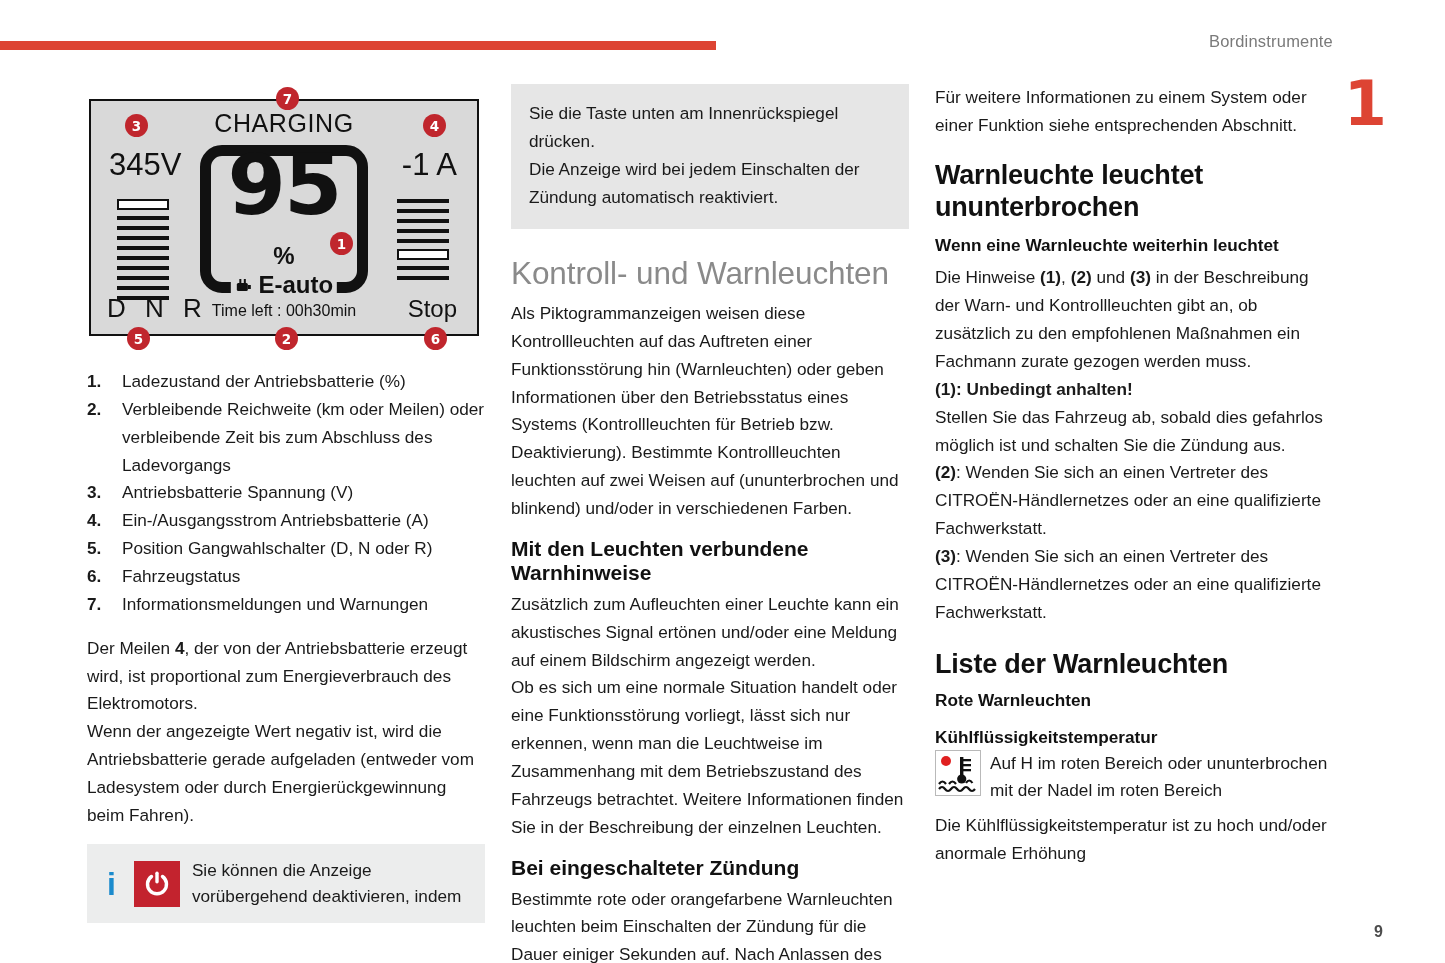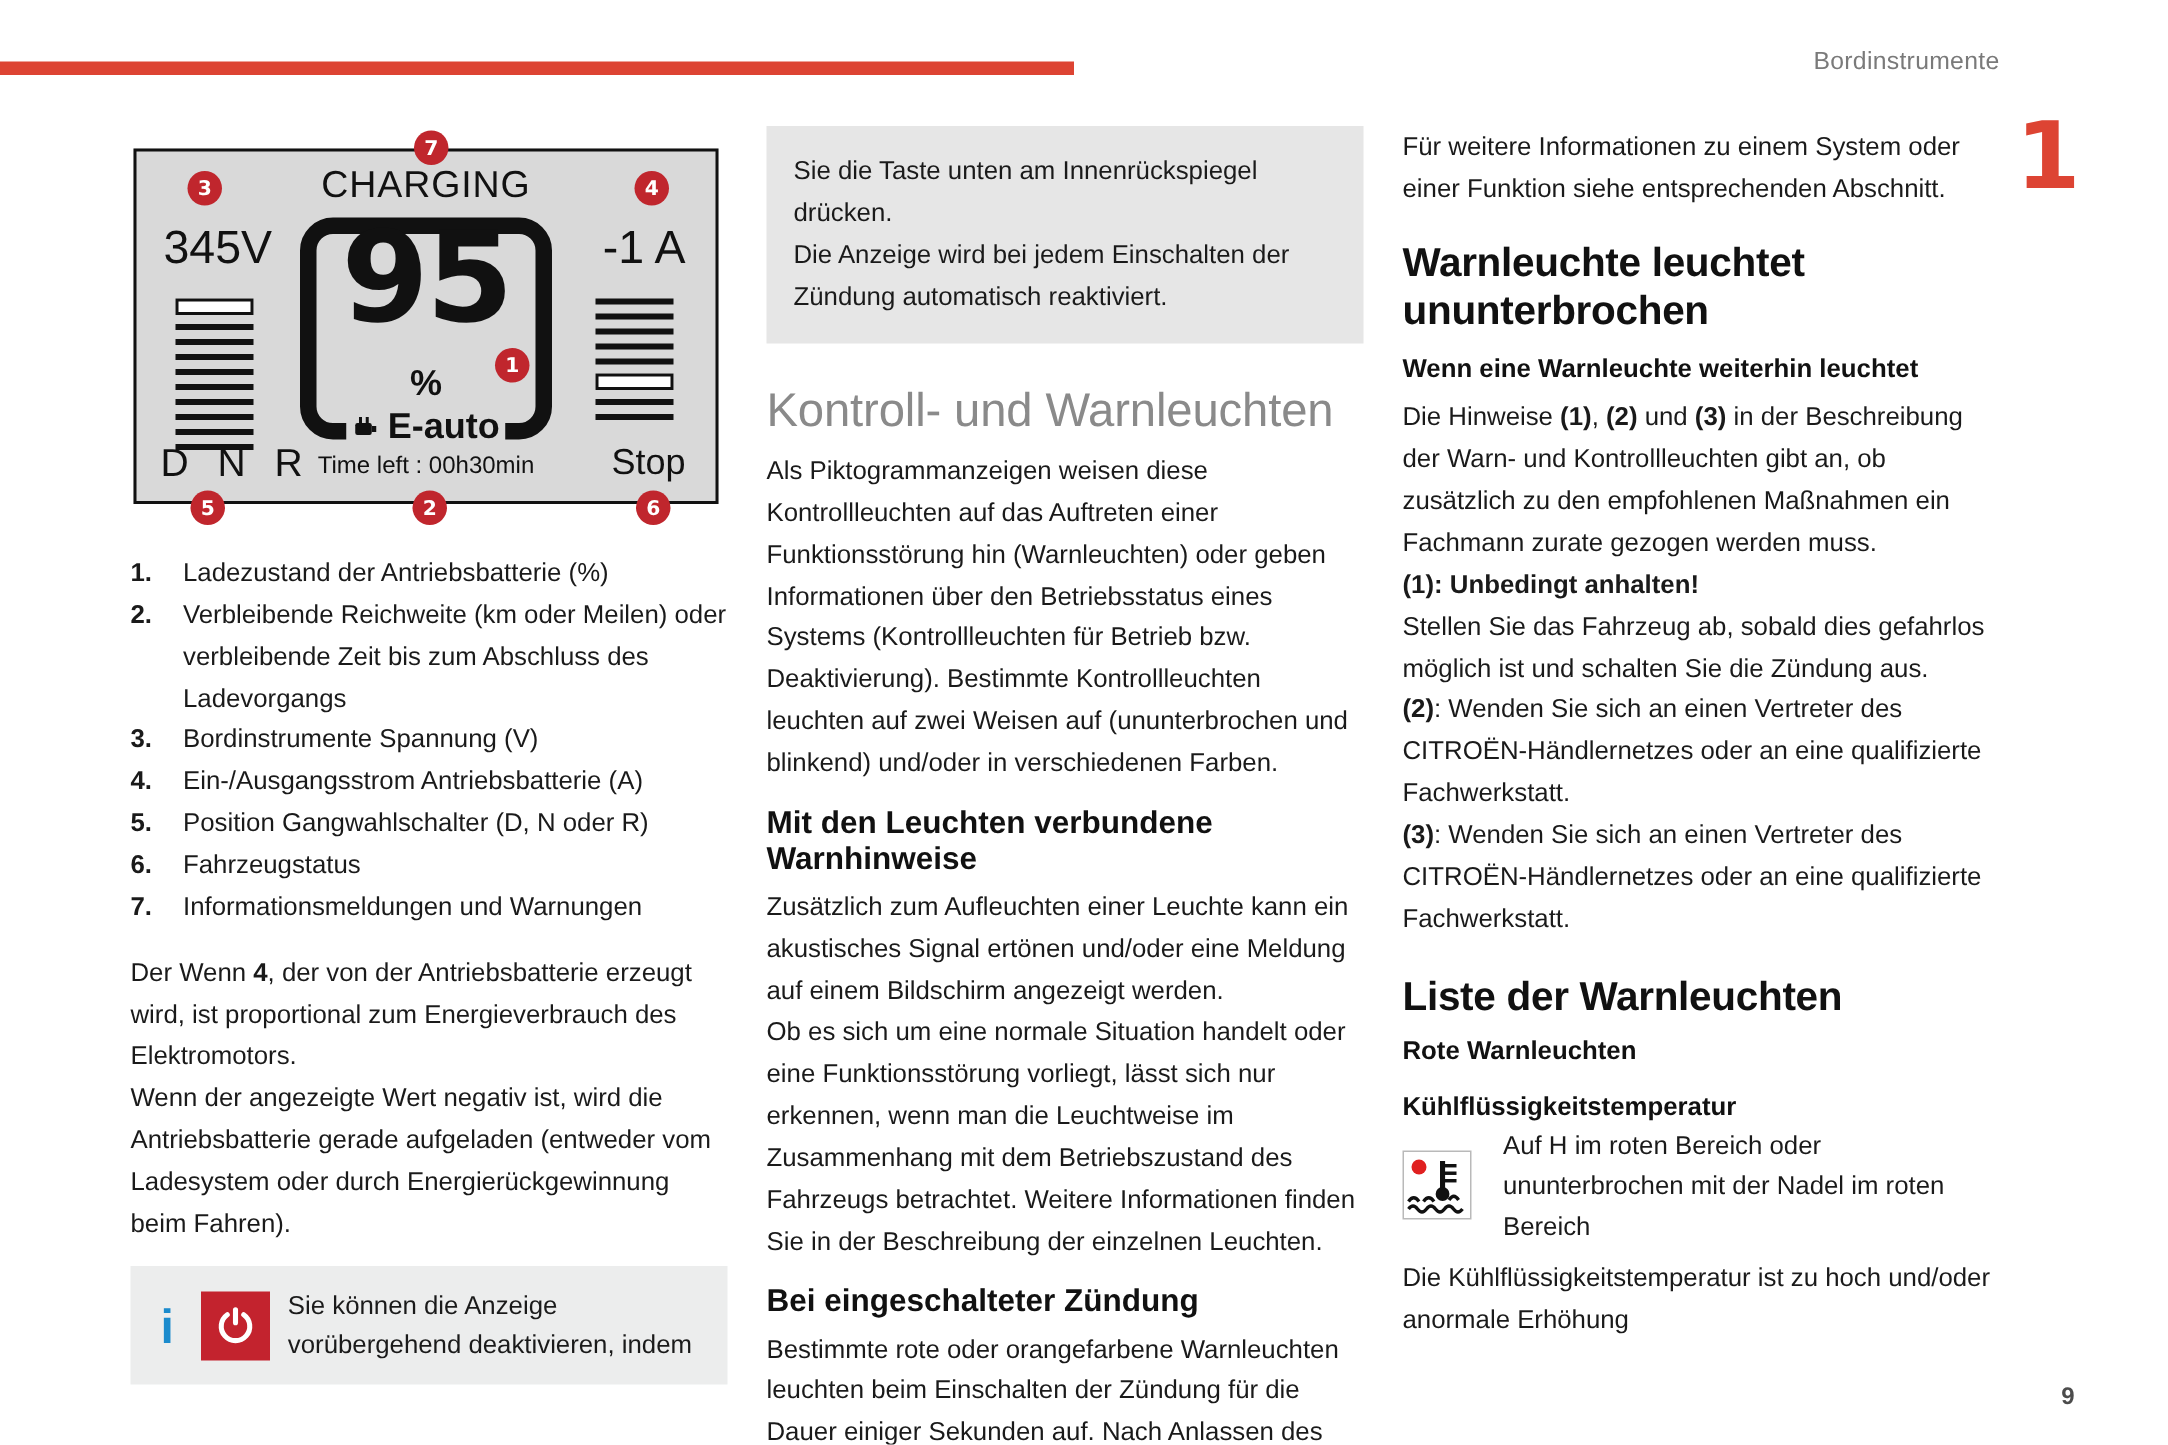--- a/index.html
+++ b/index.html
@@ -300,21 +300,21 @@
   }
   .c7 { left: 189px; top: 3px; }
   .c3 { left: 38px;  top: 30px; }
   .c4 { left: 336px; top: 30px; }
   .c1 { left: 243px; top: 148px; }
   .c5 { left: 40px;  top: 243px; }
   .c2 { left: 188px; top: 243px; }
   .c6 { left: 337px; top: 243px; }
 
   
-  .warn-item { display: flex; gap: 21px; align-items: center; margin-top: 2px; }
+  .warn-item { display: flex; gap: 9px; align-items: flex-start; margin-top: 2px; }
   .warn-icon {
     flex: 0 0 46px;
     width: 46px;
     height: 46px;
     border: 1px solid #b9b9b9;
     background: #fff;
     position: relative;
     box-sizing: border-box;
   }
   .warn-text { font-size: 17.2px; line-height: 1.55; }
@@ -382,28 +382,28 @@
     <div class="callout c4">4</div>
     <div class="callout c1">1</div>
     <div class="callout c5">5</div>
     <div class="callout c2">2</div>
     <div class="callout c6">6</div>
   </div>
 
   <ol class="numlist">
     <li><span class="n">1.</span><span>Ladezustand der Antriebsbatterie (%)</span></li>
     <li><span class="n">2.</span><span>Verbleibende Reichweite (km oder Meilen) oder verbleibende Zeit bis zum Abschluss des Ladevorgangs</span></li>
-    <li><span class="n">3.</span><span>Bordinstrumente Spannung (V)</span></li>
+    <li><span class="n">3.</span><span>Antriebsbatterie Spannung (V)</span></li>
     <li><span class="n">4.</span><span>Ein-/Ausgangsstrom Antriebsbatterie (A)</span></li>
     <li><span class="n">5.</span><span>Position Gangwahlschalter (D, N oder R)</span></li>
     <li><span class="n">6.</span><span>Fahrzeugstatus</span></li>
     <li><span class="n">7.</span><span>Informationsmeldungen und Warnungen</span></li>
   </ol>
 
-  <p class="para" style="margin-top:16px"><span>Der Wenn </span><b>4</b><span>, der von der Antriebsbatterie erzeugt wird, ist proportional zum Energieverbrauch des Elektromotors.</span></p>
+  <p class="para" style="margin-top:16px"><span>Der Meilen </span><b>4</b><span>, der von der Antriebsbatterie erzeugt wird, ist proportional zum Energieverbrauch des Elektromotors.</span></p>
   <p class="para">Wenn der angezeigte Wert negativ ist, wird die Antriebsbatterie gerade aufgeladen (entweder vom Ladesystem oder durch Energierückgewinnung beim Fahren).</p>
 
   <div class="info-box">
     <div class="info-i">i</div>
     <div class="power-badge">
       <svg width="30" height="30" viewBox="0 0 30 30">
         <path d="M9.5 7.5 A9.5 9.5 0 1 0 20.5 7.5" fill="none" stroke="#fff" stroke-width="3.4" stroke-linecap="round"></path>
         <rect x="13.3" y="2.5" width="3.4" height="12" rx="1.7" fill="#fff"></rect>
       </svg>
     </div>

